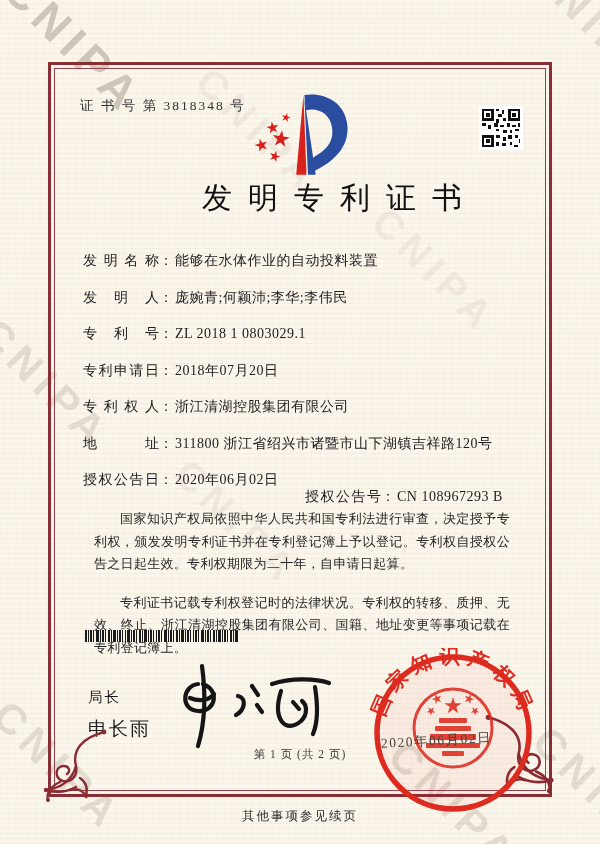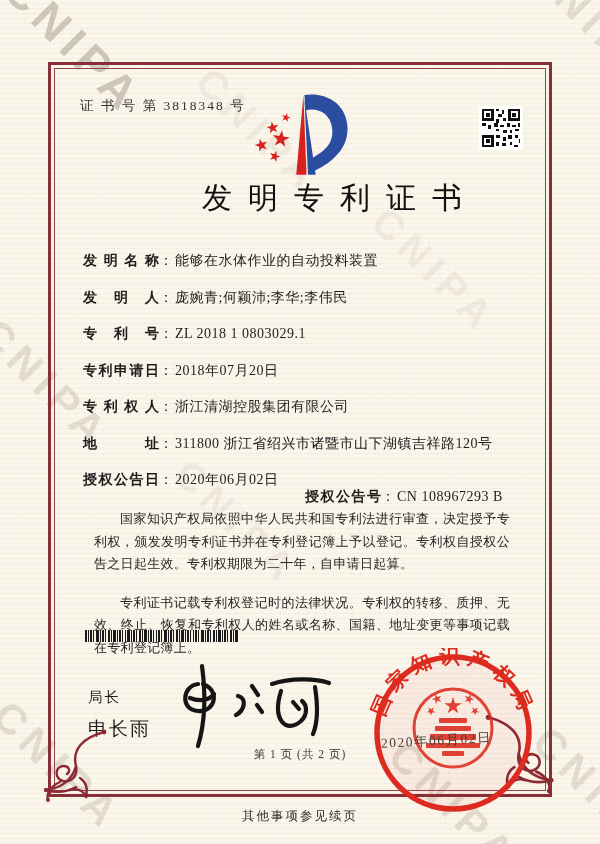--- a/index.html
+++ b/index.html
@@ -46,21 +46,21 @@
     position:absolute;left:0;top:178px;width:600px;text-align:center;
     font-size:30px;letter-spacing:16px;color:#111;font-weight:500;
     text-indent:16px;
     padding-left:32px;
   }
   
   .fields{position:absolute;left:83px;top:246px;width:445px;}
   .frow{position:relative;height:36.5px;line-height:30px;font-size:14px;color:#1d1d1d;white-space:nowrap;}
   .flabel{
     display:inline-block;width:76px;text-align:justify;text-align-last:justify;
-    vertical-align:top;letter-spacing:0;font-weight:bold;
+    vertical-align:top;letter-spacing:0;
   }
   .fcolon{display:inline-block;margin-right:2px;}
   .fvalue{letter-spacing:.5px;}
   .fgroup2{position:absolute;left:222px;top:17px;}
   
   .body-text{
     position:absolute;left:78px;top:492px;width:448px;
     font-size:13px;line-height:1.74;color:#262626;letter-spacing:.3px;
   }
   .body-text p{margin:16px;text-indent:2em;text-align:justify;}
@@ -184,21 +184,21 @@
   <div class="frow">
     <span class="flabel">授权公告日</span><span class="fcolon">：</span><span class="fvalue">2020年06月02日</span>
     <span class="fgroup2">
       <span class="flabel">授权公告号</span><span class="fcolon">：</span><span class="fvalue">CN 108967293 B</span>
     </span>
   </div>
 </div>
 
 <div class="body-text">
   <p>国家知识产权局依照中华人民共和国专利法进行审查，决定授予专利权，颁发发明专利证书并在专利登记簿上予以登记。专利权自授权公告之日起生效。专利权期限为二十年，自申请日起算。</p>
-  <p>专利证书记载专利权登记时的法律状况。专利权的转移、质押、无效、终止、恢复和专利权人的姓名或名称、国籍、地址变更等事项记载在专利登记簿上。</p>
+  <p>专利证书记载专利权登记时的法律状况。专利权的转移、质押、无效、终止、浙江清湖控股集团有限公司、国籍、地址变更等事项记载在专利登记簿上。</p>
 </div>
 
 <svg class="barcode" viewBox="0 0 153 12" preserveAspectRatio="none" shape-rendering="crispEdges">
   <g fill="#1a1a1a">
     <path d="M0,0h2v12h-2z M3,0h1v12h-1z M5,0h2v12h-2z M8,0h1v12h-1z M11,0h3v12h-3z M15,0h1v12h-1z M17,0h2v12h-2z M20,0h1v12h-1z M23,0h2v12h-2z M26,0h1v12h-1z M28,0h3v12h-3z M32,0h1v12h-1z M34,0h2v12h-2z M37,0h1v12h-1z M40,0h1v12h-1z M42,0h3v12h-3z M46,0h1v12h-1z M48,0h2v12h-2z M51,0h1v12h-1z M54,0h2v12h-2z M57,0h1v12h-1z M59,0h3v12h-3z M63,0h1v12h-1z M65,0h2v12h-2z M68,0h1v12h-1z M71,0h1v12h-1z M73,0h2v12h-2z M76,0h1v12h-1z M79,0h3v12h-3z M83,0h1v12h-1z M85,0h2v12h-2z M88,0h1v12h-1z M91,0h2v12h-2z M94,0h1v12h-1z M96,0h3v12h-3z M100,0h1v12h-1z M102,0h2v12h-2z M105,0h1v12h-1z M108,0h1v12h-1z M110,0h2v12h-2z M113,0h1v12h-1z M116,0h3v12h-3z M120,0h1v12h-1z M122,0h2v12h-2z M125,0h1v12h-1z M128,0h2v12h-2z M131,0h1v12h-1z M133,0h3v12h-3z M137,0h1v12h-1z M139,0h2v12h-2z M142,0h1v12h-1z M145,0h2v12h-2z M148,0h1v12h-1z M150,0h3v12h-3z"></path>
   </g>
 </svg>
 
 <div class="sig-title">局长</div>
 <div class="sig-name">申长雨</div>

